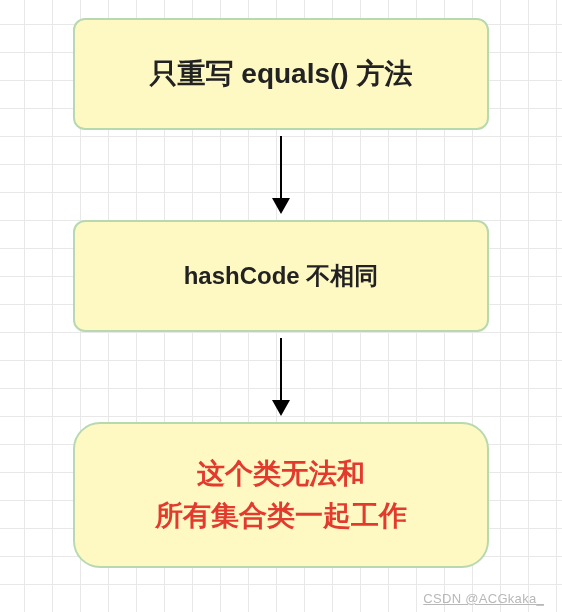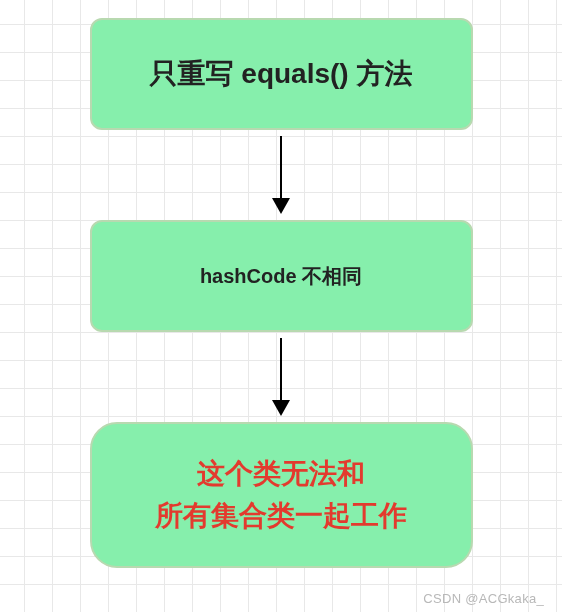--- a/index.html
+++ b/index.html
@@ -34,42 +34,42 @@
       position: relative;
       width: 100%;
       height: 100%;
       display: flex;
       flex-direction: column;
       align-items: center;
       padding-top: 18px;
     }
     
     .node {
-      width: 383px;
-      background: #86efac;
+      width: 416px;
+      background: #fef9c3;
       border: 2px solid #b8d9b0;
       border-radius: 12px;
       display: flex;
       flex-direction: column;
       align-items: center;
       justify-content: center;
       text-align: center;
       font-weight: bold;
       color: #222;
       padding: 12px 20px;
     }
     
     .node-1 {
       height: 112px;
       font-size: 28px;
     }
     
     .node-2 {
       height: 112px;
-      font-size: 20px;
+      font-size: 24px;
     }
     
     .node-3 {
       height: 146px;
       font-size: 28px;
       color: #e33a2e;
       line-height: 1.5;
       border-radius: 27px;
     }
     
@@ -96,20 +96,21 @@
     }
     
     .watermark {
       position: absolute;
       bottom: 6px;
       right: 18px;
       font-size: 13px;
       color: #b8b8b8;
       font-family: Arial, sans-serif;
       letter-spacing: 0.3px;
+      text-decoration: underline;
     }
   </style>
 </head>
 <body>
 
 <div class="grid-bg"></div>
 
 <div class="diagram">
 
   <div class="node node-1">

